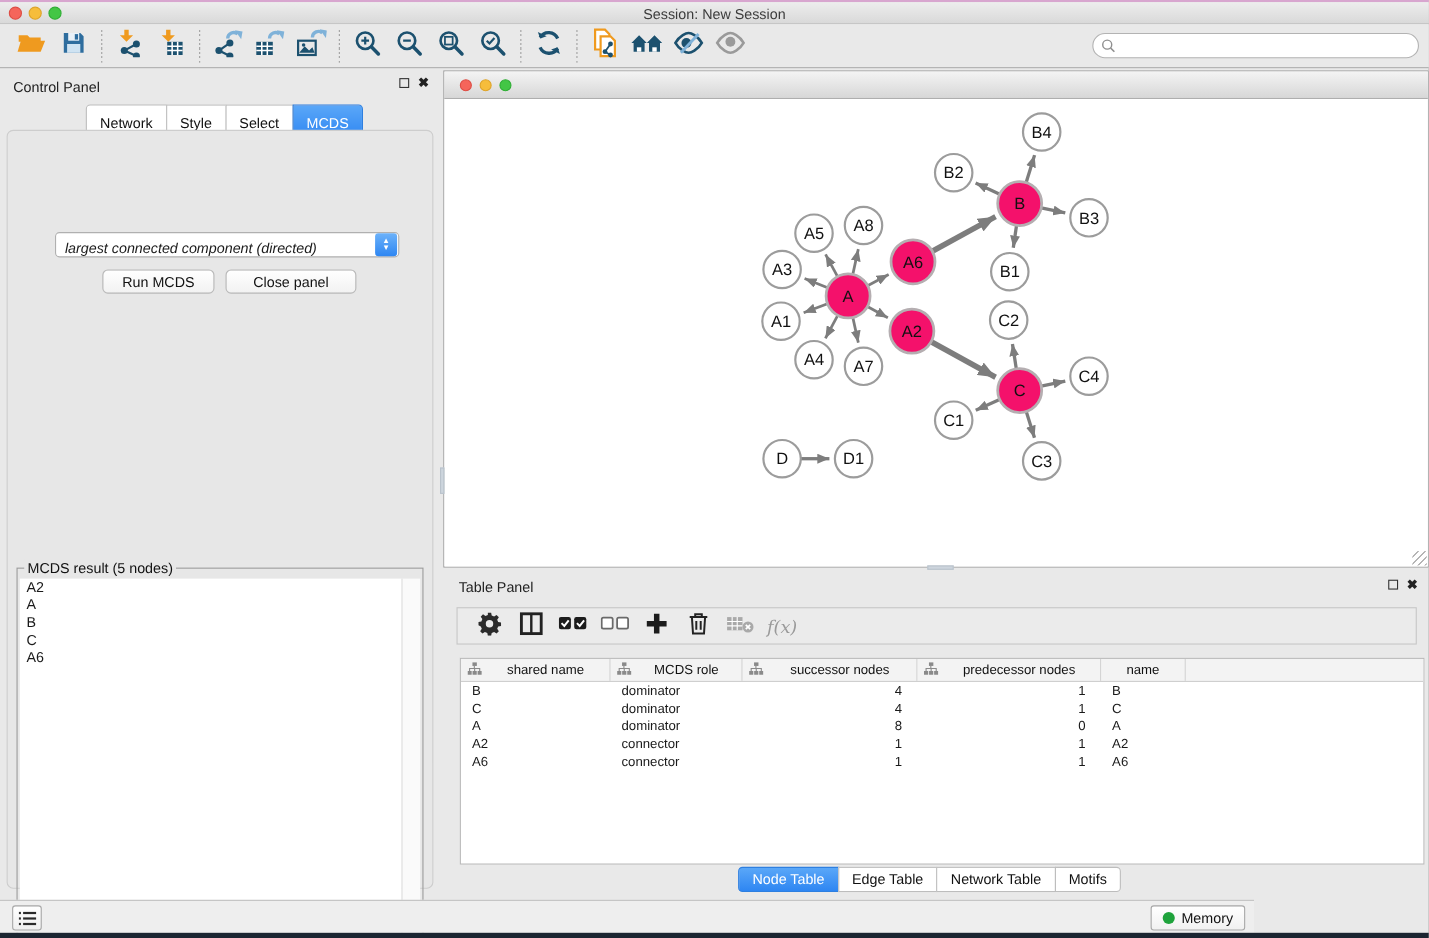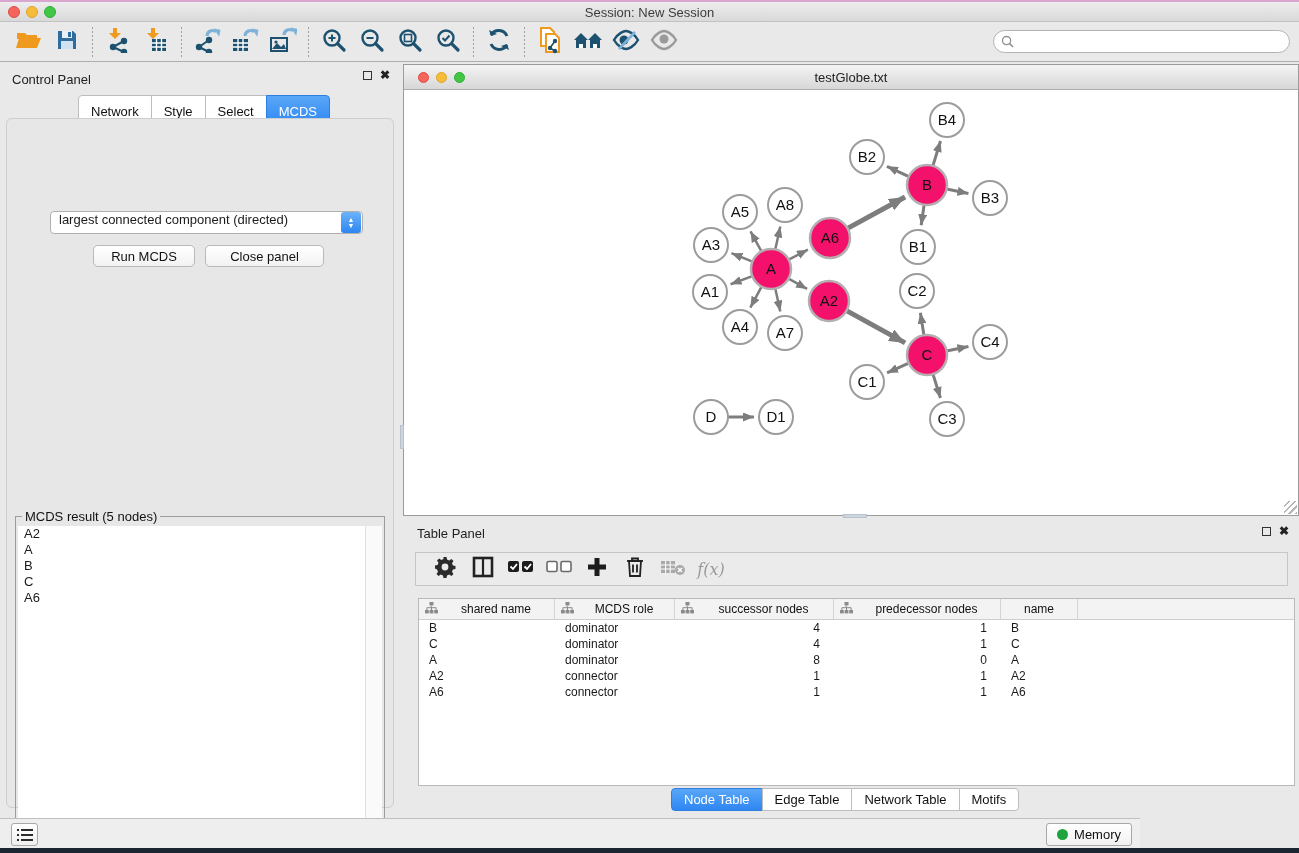--- a/index.html
+++ b/index.html
@@ -37,21 +37,21 @@
   #cp-tabs{position:absolute;left:78px;top:31px;display:flex;}
   .seg-tab{height:32px;padding:0 12px;font-size:13px;background:#fff;border:1px solid #bdbdbd;
            margin-left:-1px;display:flex;align-items:center;justify-content:center;color:#111;}
   .seg-tab:first-child{border-radius:4px 0 0 4px;margin-left:0;}
   .seg-tab:last-child{border-radius:0 4px 4px 0;}
   .seg-tab.active{background:linear-gradient(#5aa7f8,#2e86f2);border-color:#2e7fe0;color:#fff;}
   #cp-body{position:absolute;left:6px;top:54px;width:388px;height:690px;background:#e7e7e7;
            border:1px solid #cdcdcd;border-radius:6px;}
   #opt-label{position:absolute;left:0;width:100%;top:70px;text-align:center;font-size:13px;color:#111;}
   #criterion{position:absolute;left:43px;top:92px;width:313px;height:23px;background:#fff;
-             border:1px solid #b0b0b0;border-radius:4px;display:flex;align-items:flex-start;}
+             border:1px solid #b0b0b0;border-radius:4px;display:flex;align-items:flex-end;font-style:italic;}
   #criterion .val{flex:1;font-size:13px;padding-left:8px;white-space:nowrap;overflow:hidden;}
   #criterion .stepper{width:20px;height:21px;border-radius:3px;margin-right:1px;
              background:linear-gradient(#6cb2fa,#2e86f2);display:flex;flex-direction:column;
              align-items:center;justify-content:center;color:#fff;font-size:7px;line-height:6px;}
   .cp-btn{position:absolute;top:126px;height:22px;background:linear-gradient(#ffffff,#f2f2f2);
           border:1px solid #b9b9b9;border-radius:5px;font-size:13px;color:#111;
           display:flex;align-items:center;justify-content:center;}
   #run-btn{left:86px;width:102px;}
   #closep-btn{left:198px;width:119px;}
   #mcds-group{position:absolute;left:8px;top:397px;width:370px;height:340px;border:1px solid #9c9c9c;}
@@ -299,21 +299,20 @@
         <div id="mcds-scroll"></div>
       </div>
     </div>
   </div>
 
   <div id="net-window">
     <div id="net-titlebar">
       <span class="tl tl1"></span>
       <span class="tl tl2"></span>
       <span class="tl tl3"></span>
-      <div class="title">testGlobe.txt</div>
     </div>
     <div id="graph-canvas">
       <svg id="graph-svg" width="894" height="425">
           <defs>
             <marker id="arr" markerUnits="userSpaceOnUse" markerWidth="11" markerHeight="9" refX="11" refY="4.5" orient="auto">
               <polygon points="0 0,11 4.5,0 9" fill="#7d7d7d"></polygon>
             </marker>
 <marker id="arrL" markerUnits="userSpaceOnUse" markerWidth="16" markerHeight="13" refX="16" refY="6.5" orient="auto">
               <polygon points="0 0,16 6.5,0 13" fill="#7d7d7d"></polygon>
             </marker>

